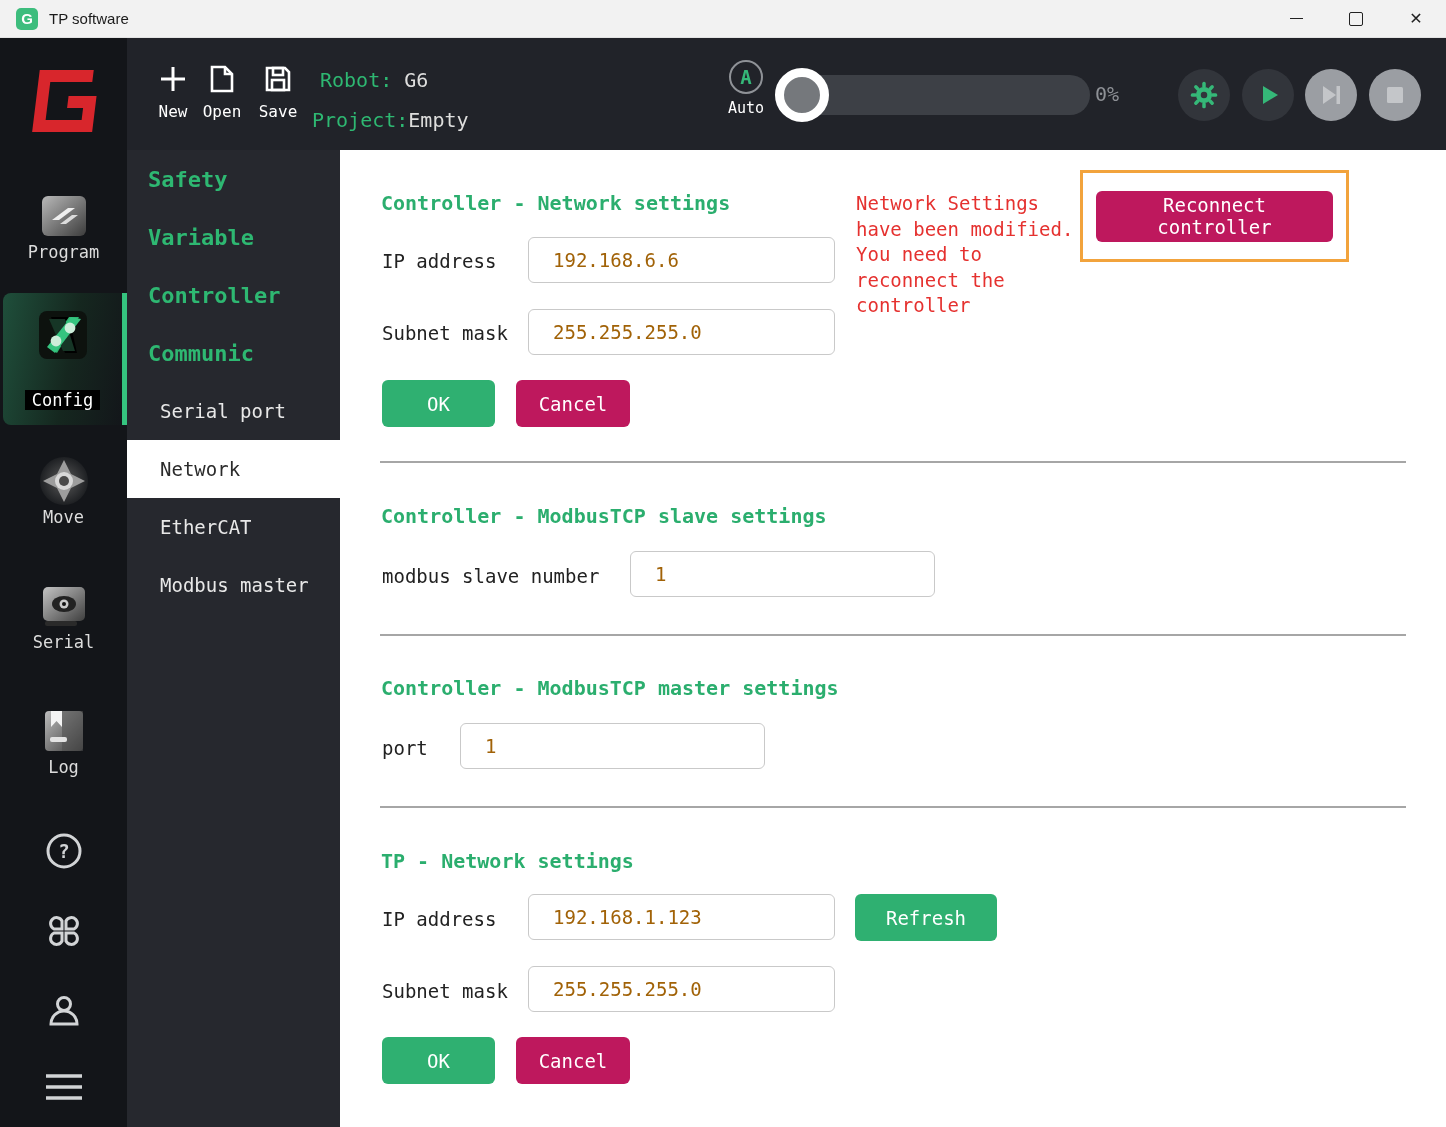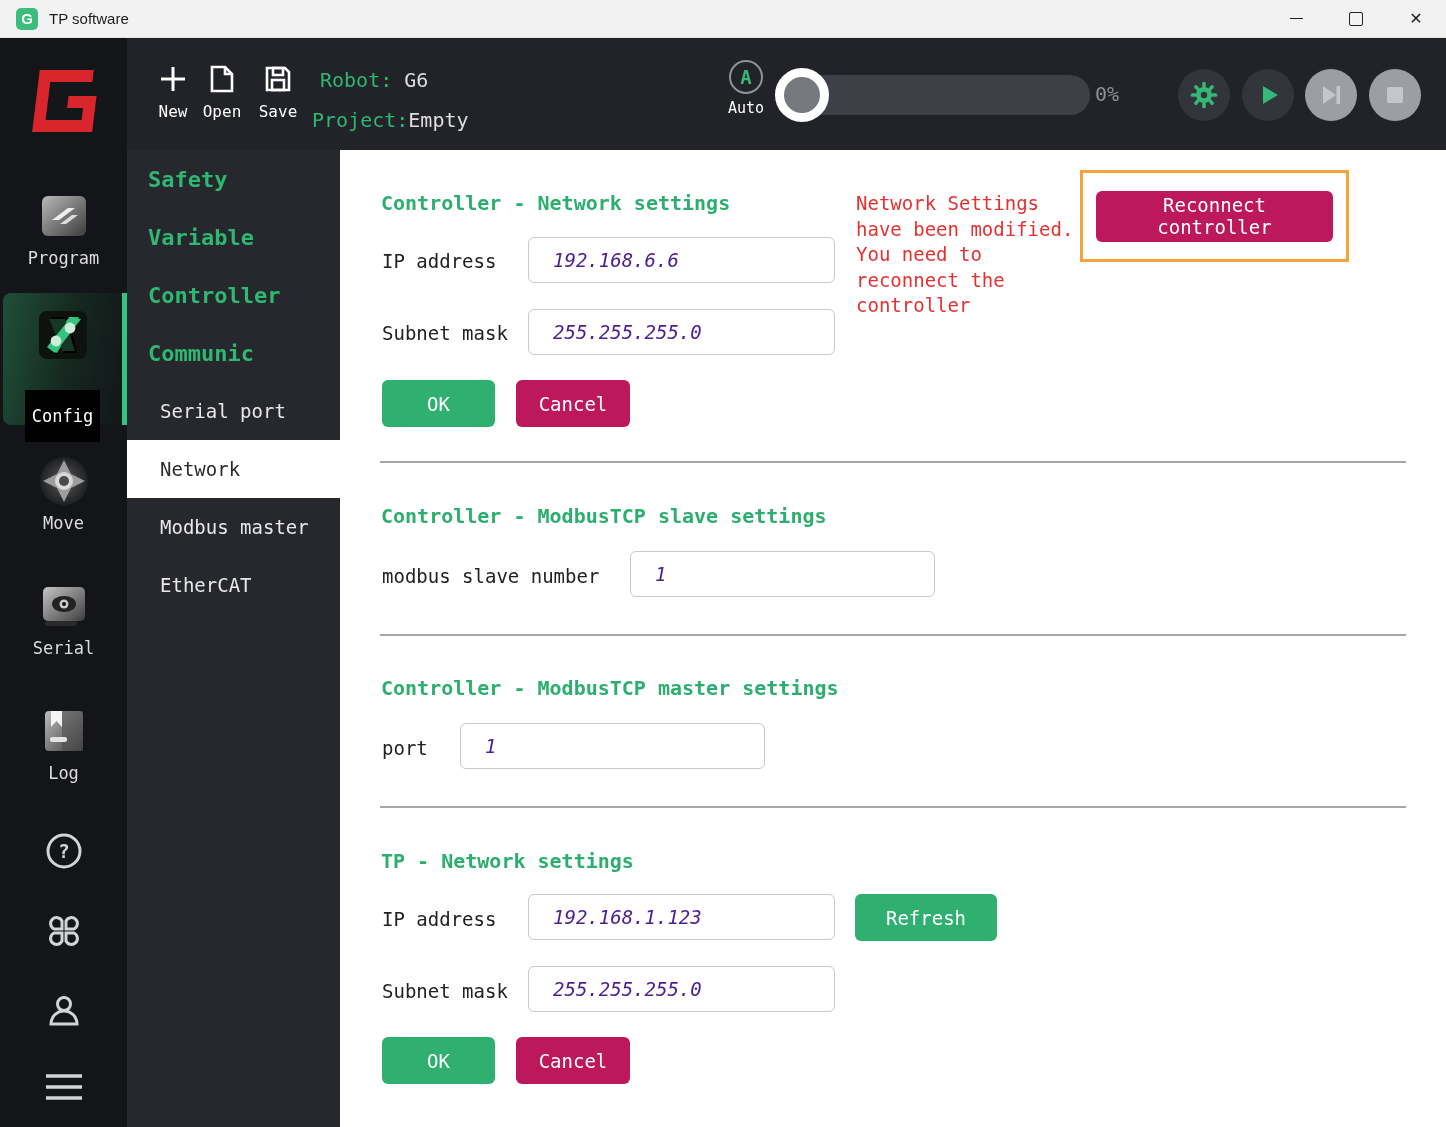--- a/index.html
+++ b/index.html
@@ -20,28 +20,28 @@
   .app-title{margin-left:11px;font-size:15px;color:#1b1b1b;}
   .win-btns{margin-left:auto;display:flex;height:38px;}
   .win-btn{width:60px;height:38px;display:flex;align-items:center;justify-content:center;color:#222;cursor:pointer;}
   .glyph-min{width:13px;height:0;border-top:1.6px solid #222;display:block;}
   .glyph-max{width:12px;height:12px;border:1.6px solid #222;border-radius:2px;display:block;}
   .glyph-close{font-size:16px;line-height:1;}
   
   .sidebar{position:absolute;top:38px;left:0;width:127px;bottom:0;background:#131519;}
   .side-item{position:absolute;left:0;width:127px;text-align:center;color:#dcdcdc;font-size:17px;}
   .side-icon{display:block;margin:0 auto;}
-  .side-label{display:block;margin-top:6px;}
+  .side-label{display:block;margin-top:0;}
   .config-active{
     position:absolute;left:3px;right:0;top:255px;height:132px;
     background:linear-gradient(100deg,#1f4f3b 0%,#15271f 55%,#13161a 100%);
     border-right:5px solid #35c47f;border-radius:8px 0 0 8px;box-sizing:border-box;
     text-align:center;color:#fff;
   }
-  .config-active .side-label{display:inline-block;background:#000;padding:16px 7px;margin-top:8px;}
+  .config-active .side-label{display:inline-block;background:#000;padding:0 7px;margin-top:8px;}
   .side-util{position:absolute;left:0;width:127px;display:flex;justify-content:center;}
   
   .toolbar{position:absolute;top:38px;left:127px;right:0;height:112px;background:#212329;}
   .tool-item{position:absolute;top:26px;width:60px;text-align:center;color:#fff;font-size:16px;cursor:pointer;}
   .tool-item .t-ico{display:block;margin:0 auto 8px auto;}
   .robot-line{position:absolute;left:193px;top:30px;font-size:20px;white-space:nowrap;}
   .project-line{position:absolute;left:185px;top:70px;font-size:20px;white-space:nowrap;}
   .green-t{color:#2eb872;}
   .light-t{color:#dededd;}
   .auto-wrap{position:absolute;left:600px;top:22px;width:38px;text-align:center;}
@@ -60,22 +60,22 @@
   .submenu{position:absolute;top:150px;left:127px;width:213px;bottom:0;background:#26282e;}
   .sm-item{height:58px;display:flex;align-items:center;cursor:pointer;box-sizing:border-box;}
   .sm-group{padding-left:21px;color:#2eb872;font-size:22px;font-weight:bold;}
   .sm-sub{padding-left:33px;color:#e8e8e8;font-size:19px;}
   .sm-sub.selected{background:#ffffff;color:#2b2b2b;}
   
   .main{position:absolute;top:150px;left:340px;right:0;bottom:0;background:#fff;}
   .sec-title{position:absolute;font-size:20px;font-weight:bold;color:#2bae6e;white-space:nowrap;}
   .fld-label{position:absolute;font-size:19px;color:#222;white-space:nowrap;}
   .txt{position:absolute;height:46px;border:1px solid #c9c9c9;border-radius:6px;background:#fff;
-    font-family:"DejaVu Sans Mono","Liberation Mono",monospace;font-size:19px;color:#4c1d95;
-    padding:0 0 0 24px;box-sizing:border-box;outline:none;font-style:italic;}
+    font-family:"DejaVu Sans Mono","Liberation Mono",monospace;font-size:19px;color:#a16207;
+    padding:0 0 0 24px;box-sizing:border-box;outline:none;}
   .btn{position:absolute;border:none;border-radius:6px;color:#fff;font-family:"DejaVu Sans Mono","Liberation Mono",monospace;
     font-size:19px;cursor:pointer;}
   .btn.green{background:#2fb071;}
   .btn.red{background:#be185d;}
   .hr{position:absolute;left:40px;width:1026px;height:2px;background:#a6a6a6;}
   .warning{position:absolute;left:516px;top:41px;width:224px;font-size:19px;line-height:25.5px;color:#e5312f;}
   .reconnect-wrap{position:absolute;left:740px;top:20px;width:269px;height:92px;border:3px solid #f2a33c;
     box-sizing:border-box;display:flex;align-items:center;justify-content:center;}
   .reconnect-btn{position:static;width:237px;height:51px;}
 </style>
@@ -308,24 +308,24 @@
   <div class="sm-item sm-group">
       <span>Communic</span>
     </div>
   <div class="sm-item sm-sub">
       <span>Serial port</span>
     </div>
   <div class="sm-item sm-sub selected">
       <span>Network</span>
     </div>
   <div class="sm-item sm-sub">
+      <span>EtherCAT</span>
+    </div>
+  <div class="sm-item sm-sub">
       <span>Modbus master</span>
-    </div>
-  <div class="sm-item sm-sub">
-      <span>EtherCAT</span>
     </div>
 </div>
 
 <div class="main">
 
   <div class="sec-title" style="left:41px;top:41px;">Controller - Network settings</div>
 
   <div class="warning">Network Settings have been modified. You need to reconnect the controller</div>
 
   <div class="reconnect-wrap">

